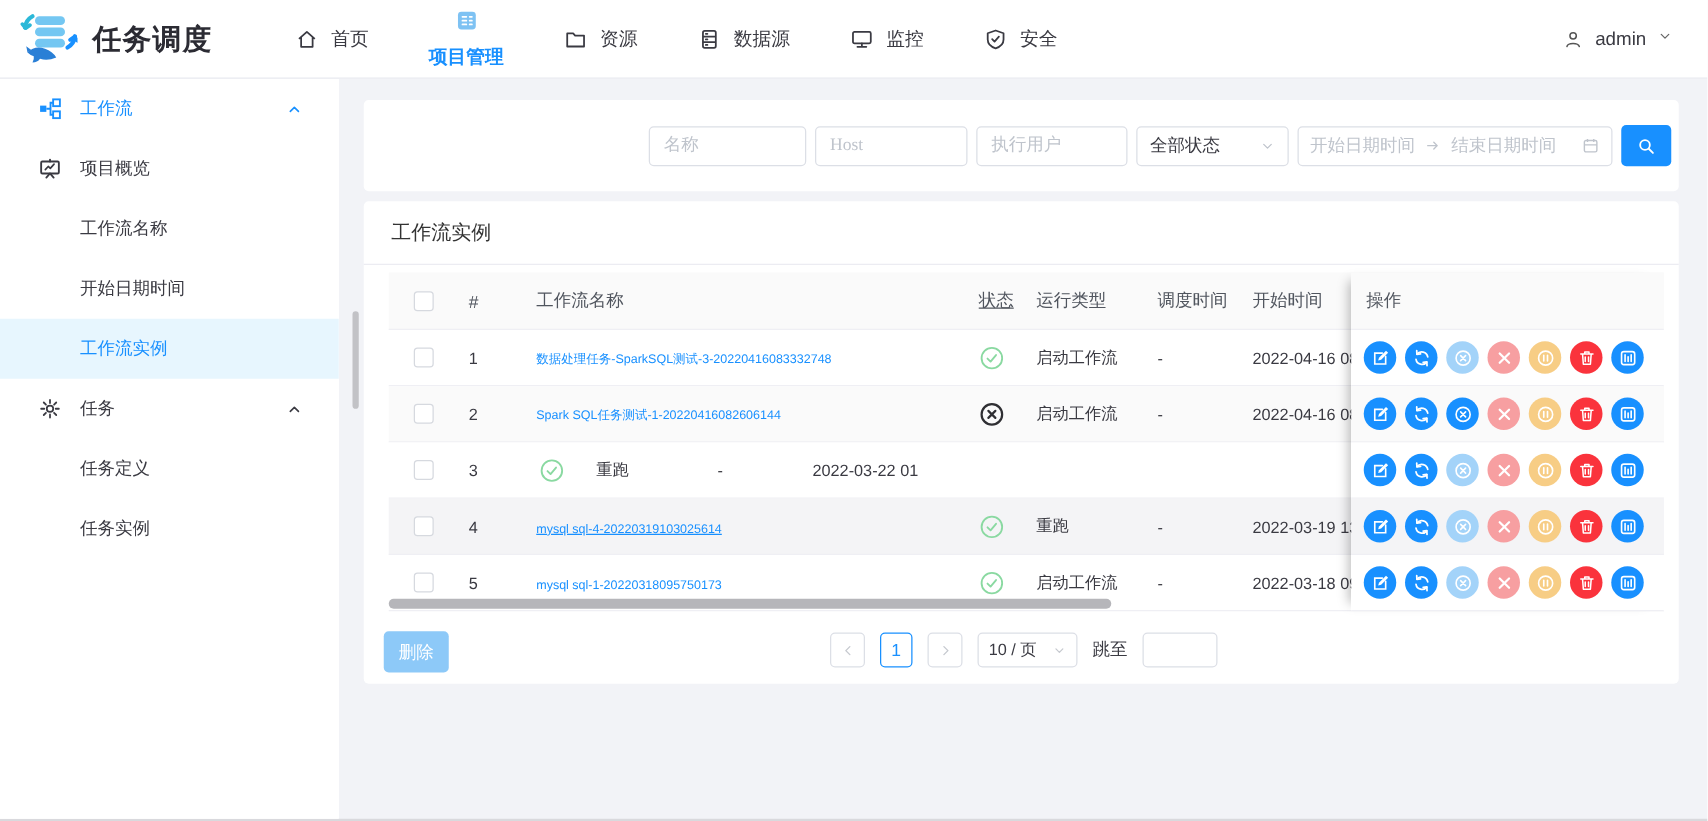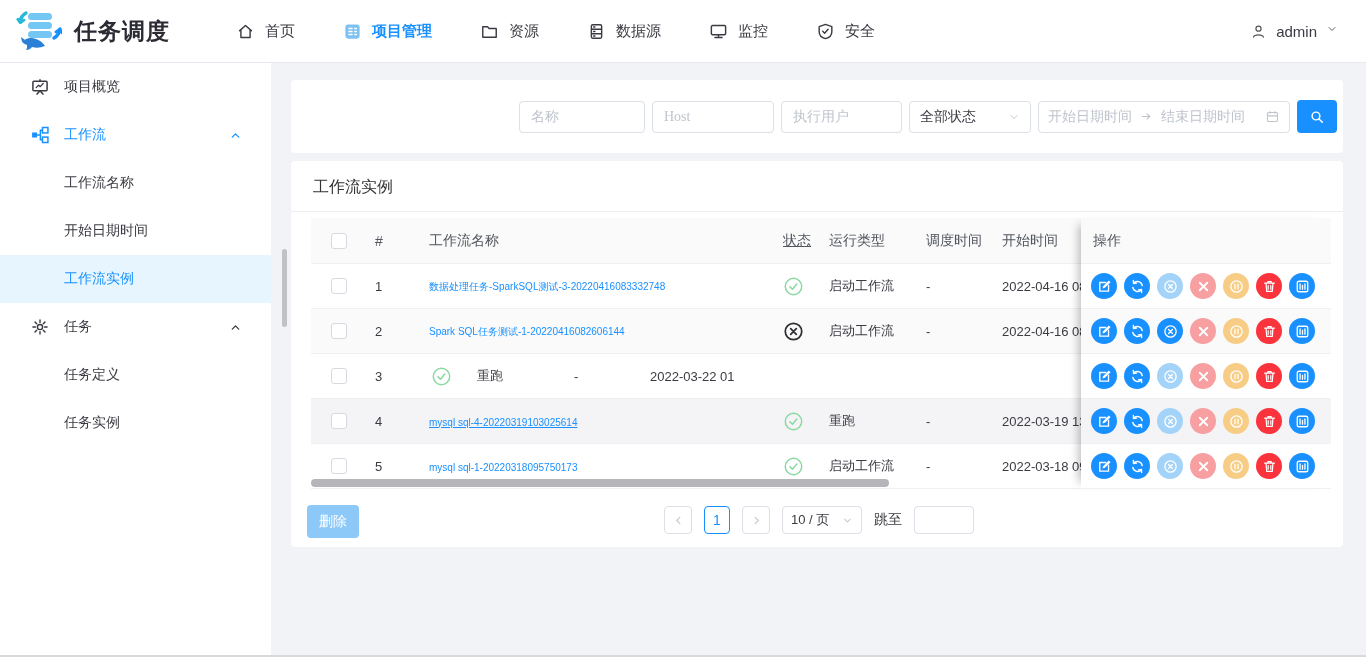--- a/index.html
+++ b/index.html
@@ -7,21 +7,21 @@
     font-family:"Liberation Sans","DejaVu Sans",sans-serif; background:#fff; position:relative; }
   .icon svg { display:block; }
 
   
   .navbar { position:absolute; top:0; left:0; width:1366px; height:63px; background:#fff;
     border-bottom:1px solid #e7e9f0; display:flex; align-items:center; z-index:30; }
   .logo { display:flex; align-items:center; gap:12px; padding-left:16px; width:230px;text-align:right; }
   .logo-title { font-size:23px; font-weight:700; color:#2b2b33; letter-spacing:1px; }
   .nav-items { display:flex; align-items:center; gap:48px; padding-left:6px; }
   .nav-item { display:flex; align-items:center; gap:10px; font-size:15px; color:#3a3a42; cursor:pointer; }
-  .nav-item.active { color:#1890ff; font-weight:600; }
+  .nav-item.active { color:#1890ff; font-weight:600;flex-direction:column; }
   .nav-user { margin-left:auto; display:flex; gap:9px; padding-right:28px;
     font-size:15px; color:#3a3a42; cursor:pointer; }
 
   
   .sidebar { position:absolute; top:63px; left:0; width:271px; bottom:2px; background:#fff; z-index:20; }
   .side-item { height:48px; display:flex; align-items:center; font-size:14px; color:#3a3a42; cursor:pointer; }
   .side-item .icon { width:20px; margin-left:30px; margin-right:14px; display:flex; justify-content:center; }
   .side-item.sub { padding-left:64px; }
   .side-item.group .chev { margin-left:auto; margin-right:26px; }
   .side-item.active-group { color:#1890ff; }
@@ -185,45 +185,45 @@
     <span>admin</span>
     <span class="icon">
       <svg width="12" height="12" viewBox="0 0 24 24">
           <path d="M6 9 l6 6 6-6" fill="none" stroke="#666" stroke-width="2" stroke-linecap="round" stroke-linejoin="round"></path>
         </svg>
     </span>
   </div>
 </div>
 
 <div class="sidebar" id="sidebar">
-    <div class="side-item top">
-      <span class="icon">
-        <svg width="20" height="20" viewBox="0 0 24 24">
-          <rect x="3.5" y="5" width="17" height="11.5" rx="1.2" fill="none" stroke="#3a3a42" stroke-width="1.8"></rect>
-          <path d="M7.5 12.8 l2.8-3 2 1.8 3.6-4" fill="none" stroke="#3a3a42" stroke-width="1.6" stroke-linecap="round" stroke-linejoin="round"></path>
-          <path d="M12 3.2 v1.8 M8.5 20.5 l3.5-4 3.5 4" fill="none" stroke="#3a3a42" stroke-width="1.8" stroke-linecap="round" stroke-linejoin="round"></path>
-        </svg>
-      </span>
-      <span>项目概览</span>
-    </div>
     <div class="side-item group active-group">
       <span class="icon">
         <svg width="20" height="20" viewBox="0 0 24 24">
           <rect x="2.5" y="9" width="6" height="6" fill="#1890ff"></rect>
           <rect x="15" y="3" width="6.5" height="6.5" fill="none" stroke="#1890ff" stroke-width="1.8"></rect>
           <rect x="15" y="14.5" width="6.5" height="6.5" fill="none" stroke="#1890ff" stroke-width="1.8"></rect>
           <path d="M8.5 12 h4 v-5.8 h2.5 M12.5 12 v5.8 h2.5" fill="none" stroke="#1890ff" stroke-width="1.8"></path>
         </svg>
       </span>
       <span>工作流</span>
       <span class="icon chev" style="color: rgb(24, 144, 255);">
         <svg width="13" height="13" viewBox="0 0 24 24">
           <path d="M6 15 l6-6 6 6" fill="none" stroke="currentColor" stroke-width="2.4" stroke-linecap="round" stroke-linejoin="round"></path>
         </svg>
       </span>
+    </div>
+    <div class="side-item top">
+      <span class="icon">
+        <svg width="20" height="20" viewBox="0 0 24 24">
+          <rect x="3.5" y="5" width="17" height="11.5" rx="1.2" fill="none" stroke="#3a3a42" stroke-width="1.8"></rect>
+          <path d="M7.5 12.8 l2.8-3 2 1.8 3.6-4" fill="none" stroke="#3a3a42" stroke-width="1.6" stroke-linecap="round" stroke-linejoin="round"></path>
+          <path d="M12 3.2 v1.8 M8.5 20.5 l3.5-4 3.5 4" fill="none" stroke="#3a3a42" stroke-width="1.8" stroke-linecap="round" stroke-linejoin="round"></path>
+        </svg>
+      </span>
+      <span>项目概览</span>
     </div>
     <div class="side-item sub">
       <span>工作流名称</span>
     </div>
     <div class="side-item sub">
       <span>开始日期时间</span>
     </div>
     <div class="side-item sub selected">
       <span>工作流实例</span>
     </div>

